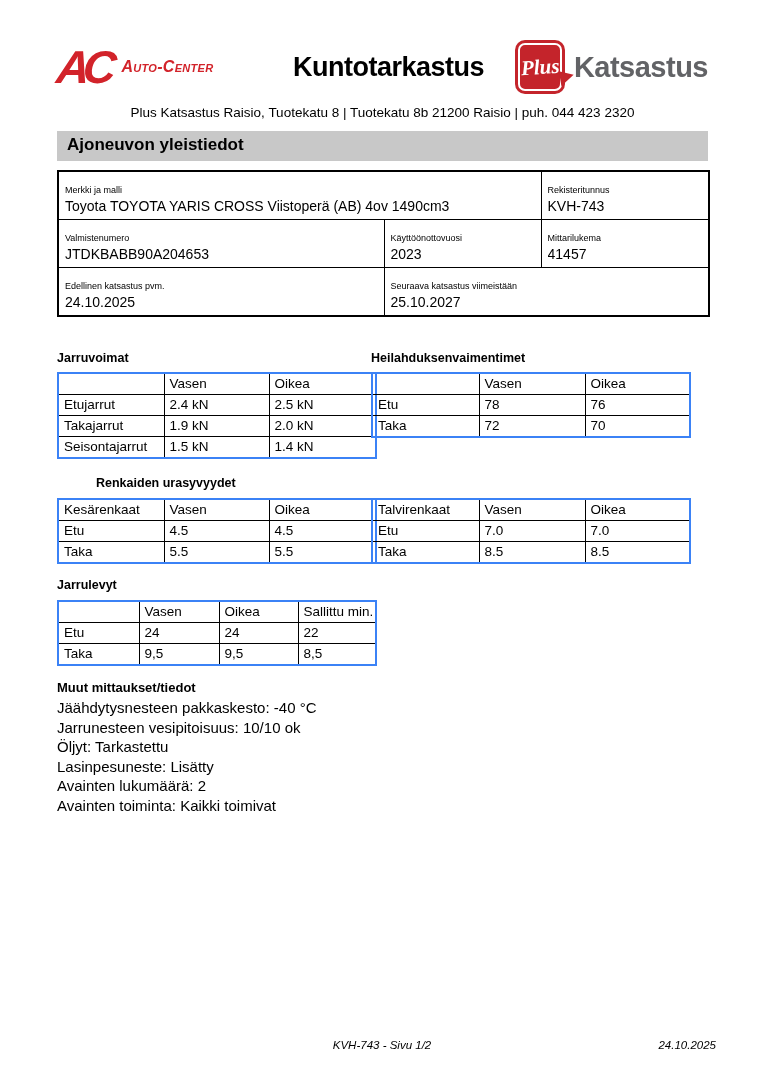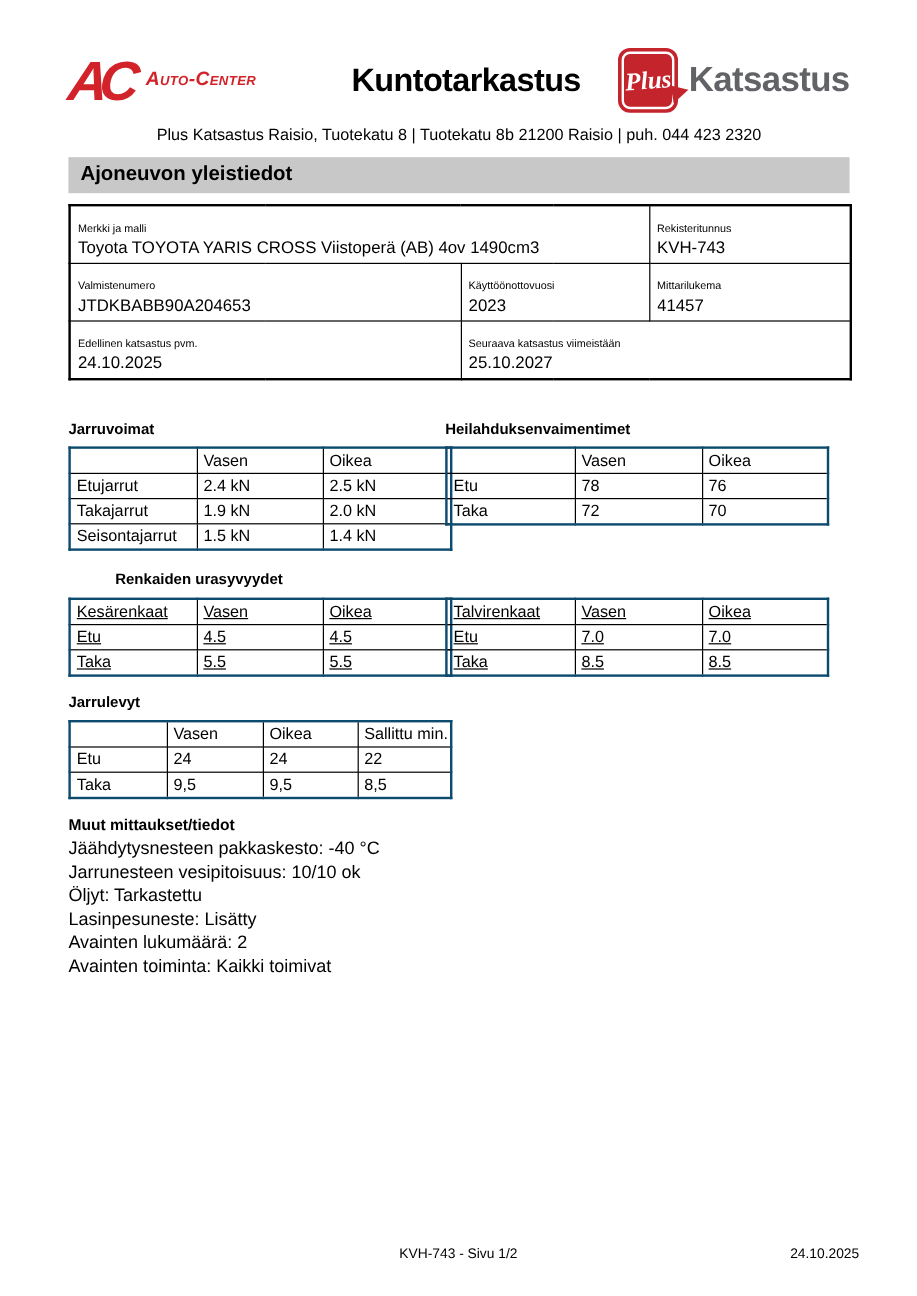--- a/index.html
+++ b/index.html
@@ -65,34 +65,34 @@
   .info { width: 651px; margin-top: 9px; border: 2px solid #000; table-layout: fixed; }
   .info td { border: 1px solid #000; padding: 13px 6px 4px; vertical-align: top; height: 40px; }
   .lbl { display: block; font-size: 9px; line-height: 11px; }
   .val { display: block; font-size: 14px; line-height: 17px; margin-top: 2px; white-space: nowrap; overflow: hidden; }
 
   
   .subttl { font-weight: bold; font-size: 12.5px; }
   .cols { display: flex; gap: 12px; align-items: flex-start; margin-top: 34px; }
   .col { width: 302px; }
   .col .subttl { margin-bottom: 7px; }
-  .mtab { width: 318px; border: 2px solid #0c4a6e; table-layout: fixed; margin-top: 0; }
+  .mtab { width: 318px; border: 2px solid #3b82f6; table-layout: fixed; margin-top: 0; }
   .mtab td { border: 1px solid #000; font-size: 13.5px; padding: 2px 5px 3px; height: 17px; white-space: nowrap; overflow: hidden; }
   .ttl-row { margin-top: 17px; margin-left: 39px; }
-  .cols2 { display: flex; gap: 12px; align-items: center; margin-top: 8px; text-decoration: underline; }
+  .cols2 { display: flex; gap: 12px; align-items: center; margin-top: 8px; }
   .ttl-jl { margin-top: 14px; }
   .jl { margin-top: 8px; }
 
   
   .muut { margin-top: 13px; }
   .muut-title { font-weight: bold; font-size: 13px; line-height: 17px; margin-bottom: 2px; }
   .muut-line { font-size: 15px; line-height: 19.5px; }
 
   
-  .pfooter { position: absolute; left: 0; right: 0; bottom: 26px; height: 15px; font-size: 11.5px; }
+  .pfooter { position: absolute; left: 0; right: 0; bottom: 26px; height: 15px; font-size: 11.5px; font-style: italic; }
   .pfooter .fc { position: absolute; left: 0; right: 0; text-align: center; }
   .pfooter .fr { position: absolute; right: 48px; }
 </style>
 </head>
 <body>
 
 <div class="page">
 
   <div class="hdr">
     <div class="ac-logo">

